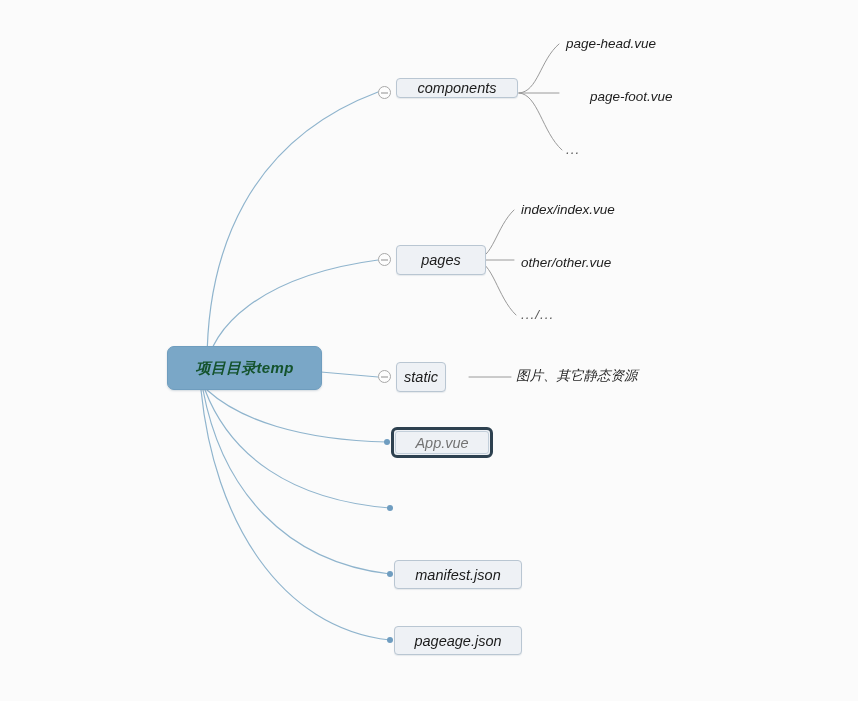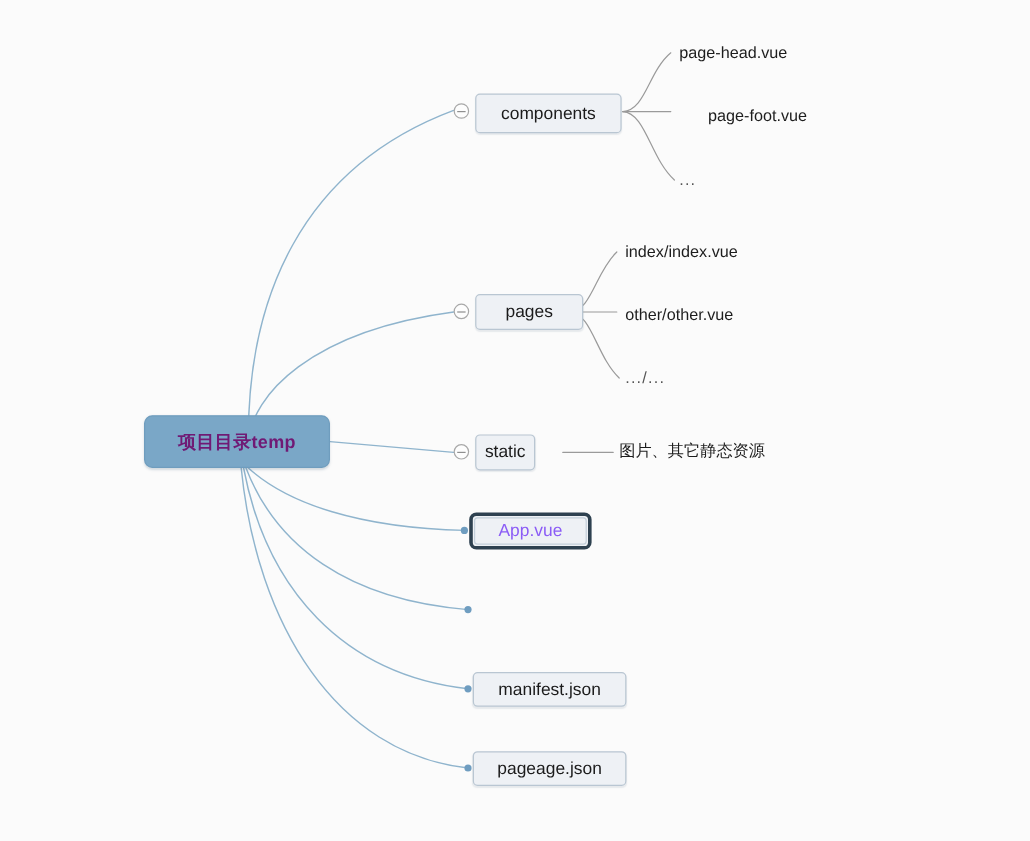--- a/index.html
+++ b/index.html
@@ -27,47 +27,49 @@
     height: 701px;
     pointer-events: none;
   }
   .node {
     position: absolute;
     box-sizing: border-box;
     display: flex;
     align-items: center;
     justify-content: center;
     white-space: nowrap;
+    font-style: italic;
   }
   
   .node--root {
     background: #7aa7c7;
-    color: #701a75;
+    color: #14532d;
     font-weight: bold;
     font-size: 15px;
     border-radius: 7px;
     border: 1px solid #6f9dbe;
     letter-spacing: .3px;
     box-shadow: 0 1px 2px rgba(90,120,145,.25);
+    margin-left: 47px;
   }
   
   .node--box {
     background: #eef1f5;
     border: 1px solid #b9c6d2;
     border-radius: 4px;
     color: #1b1b1b;
     font-size: 14.5px;
     box-shadow: 0 1px 1px rgba(140,155,170,.18);
   }
   
   .node--selected {
     background: #eef1f5;
     border: 3px solid #2e4150;
     border-radius: 6px;
-    color: #8b5cf6;
+    color: #737373;
     font-size: 14.5px;
   }
   .node--selected .node-inner {
     position: absolute;
     inset: 1px;
     border: 1px solid #c3cfda;
     border-radius: 3px;
     pointer-events: none;
   }
   
@@ -129,21 +131,21 @@
       <path d="M 275,368 L 378,377" fill="none" stroke="#8fb4cd" stroke-width="1.2" stroke-linecap="round"></path>
       <path d="M 469,377 L 511,377" fill="none" stroke="#9a9a9a" stroke-width="1" stroke-linecap="round"></path>
       <path d="M 207,390 C 240,420 300,440 387,442" fill="none" stroke="#8fb4cd" stroke-width="1.2" stroke-linecap="round"></path>
       <path d="M 205,390 C 230,455 290,500 390,508" fill="none" stroke="#8fb4cd" stroke-width="1.2" stroke-linecap="round"></path>
       <path d="M 203,390 C 222,490 285,562 390,574" fill="none" stroke="#8fb4cd" stroke-width="1.2" stroke-linecap="round"></path>
       <path d="M 201,390 C 214,520 280,628 390,640" fill="none" stroke="#8fb4cd" stroke-width="1.2" stroke-linecap="round"></path>
     </svg>
 <div class="node node--root" style="left: 120px; top: 346px; width: 155px; height: 44px;">
       <span>项目目录temp</span>
     </div>
-    <div class="node node--box" style="left: 396px; top: 78px; width: 122px; height: 33px;">
+    <div class="node node--box" style="left: 396px; top: 78px; width: 122px; height: 20px;">
       <span>components</span>
     </div>
     <div class="toggle" style="left: 378px; top: 86px;"></div>
     <div class="node node--text" style="left: 566px; top: 33px; width: 110px; height: 20px;">
       <span>page-head.vue</span>
     </div>
     <div class="node node--text" style="left: 590px; top: 86px; width: 110px; height: 20px;">
       <span>page-foot.vue</span>
     </div>
     <div class="node node--text node--ellipsis" style="left: 566px; top: 139px; width: 30px; height: 20px;">

